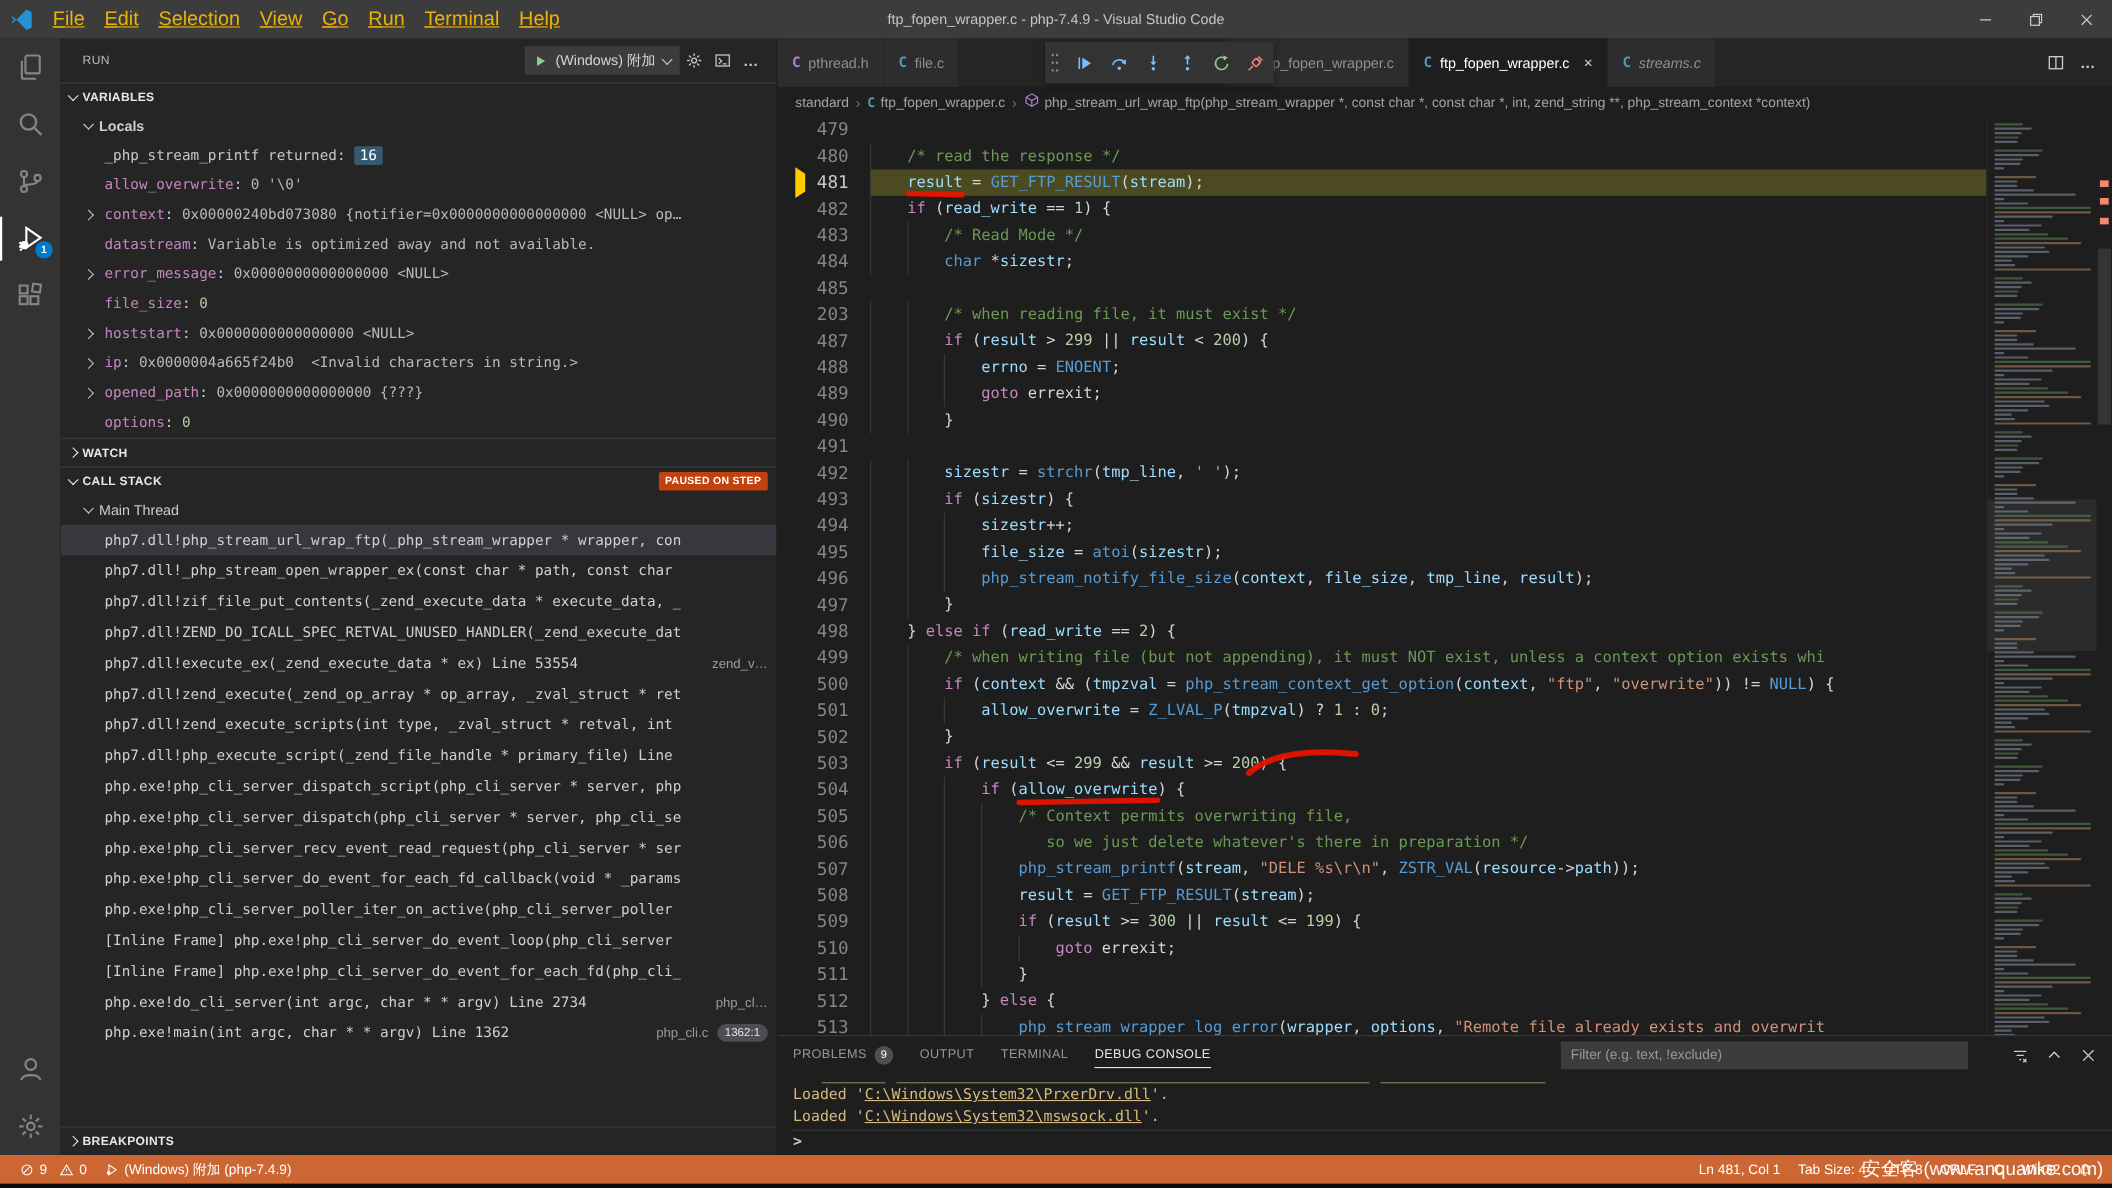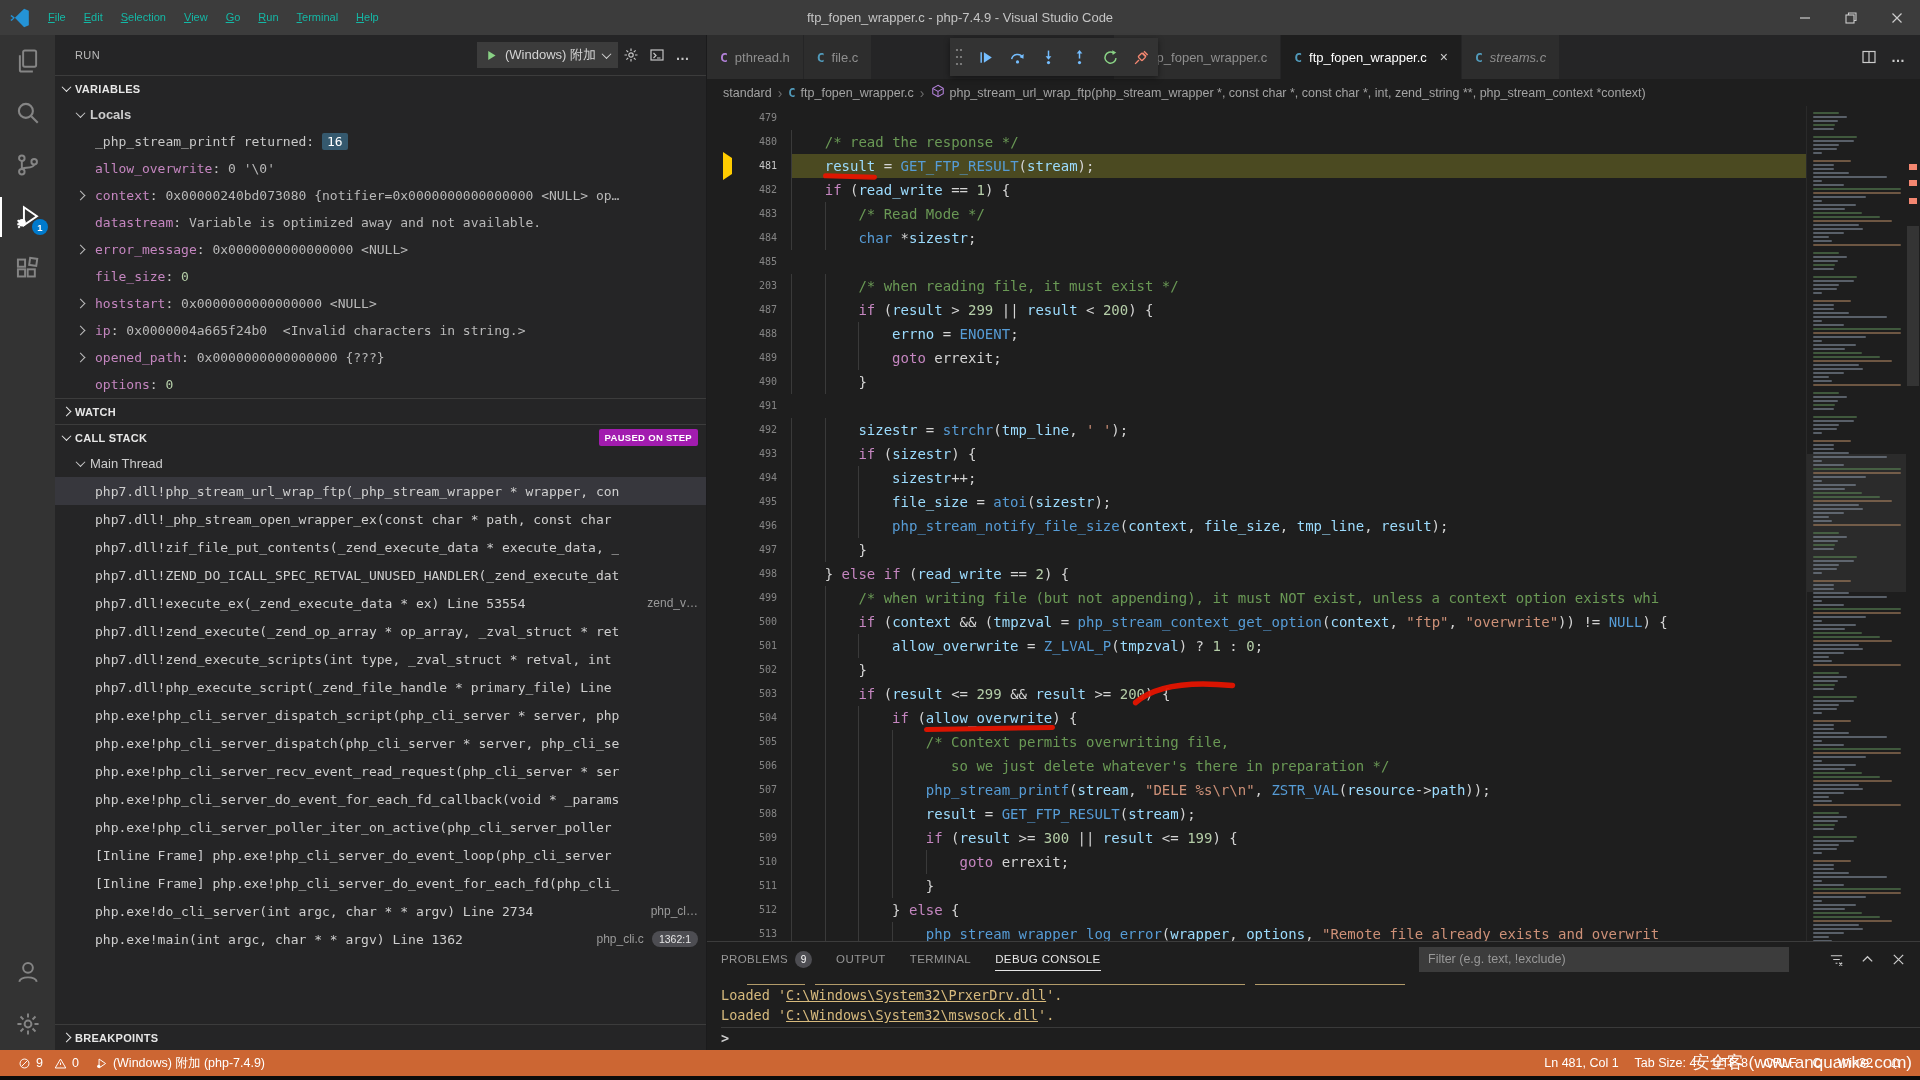--- a/index.html
+++ b/index.html
@@ -4,21 +4,21 @@
 <style>
   * { margin:0; padding:0; box-sizing:border-box; }
   html,body { width:1920px; height:1080px; overflow:hidden; background:#1e1e1e;
     font-family:"Liberation Sans", sans-serif; color:#cccccc; }
   .mono { font-family:"DejaVu Sans Mono","Liberation Mono",monospace; }
 
   
   #titlebar { height:35px; background:#3c3c3c; display:flex; align-items:center; position:relative; }
   #vslogo { width:22px; height:22px; margin:0 8px 0 9px; flex:0 0 auto; }
   #menu { display:flex; }
-  .menu-item { padding:0 9px; font-size:11px; color:#14b8a6; line-height:35px; cursor:default; }
+  .menu-item { padding:0 9px; font-size:18px; color:#eab308; line-height:35px; cursor:default;text-decoration:underline; }
   .menu-item u { text-decoration:underline; }
   #wintitle { position:absolute; left:0; right:0; text-align:center; font-size:13px; color:#c5c5c5; pointer-events:none; }
   #wincontrols { margin-left:auto; display:flex; }
   .winbtn { width:46px; height:35px; display:flex; align-items:center; justify-content:center; color:#cccccc; }
   .winbtn svg { width:12px; height:12px; }
 
   
   #main { display:flex; height:1015px; }
 
   
@@ -60,21 +60,21 @@
   .var-chip { background:#35596e; color:#ffffff; padding:1px 5px; border-radius:2px; }
 
   #callstack-rows { flex:1 1 auto; overflow:hidden; }
   .cs-row { height:28px; display:flex; align-items:center; padding:0 8px 0 40px; font-size:13px;
     font-family:"DejaVu Sans Mono","Liberation Mono",monospace; color:#cfcfcf; white-space:pre; }
   .cs-row.selected { background:#37373d; }
   .cs-text { overflow:hidden; flex:0 1 auto; }
   .cs-file { margin-left:auto; padding-left:10px; color:#9a9a9a; font-size:12px; font-family:"Liberation Sans",sans-serif; flex:0 0 auto; }
   .cs-badge { margin-left:8px; background:#4d4d52; color:#e5e5e5; font-size:10.5px; border-radius:9px; padding:2px 7px;
     font-family:"Liberation Sans",sans-serif; flex:0 0 auto; }
-  #paused-badge { margin-left:auto; background:#a21caf; color:#ffffff; font-size:9.5px; font-weight:bold; padding:3px 6px; border-radius:2px; letter-spacing:.3px; }
+  #paused-badge { margin-left:auto; background:#c2410c; color:#ffffff; font-size:9.5px; font-weight:bold; padding:3px 6px; border-radius:2px; letter-spacing:.3px; }
 
   
   #editorcol { flex:1; display:flex; flex-direction:column; min-width:0; }
 
   #tabbar { height:44px; background:#252526; display:flex; position:relative; flex:0 0 auto; }
   .tab { height:100%; display:flex; align-items:center; gap:7px; padding:0 13px; background:#2d2d2d; color:#8f8f8f;
     font-size:13px; border-right:1px solid #252526; white-space:nowrap; }
   .tab.active { background:#1e1e1e; color:#ffffff; }
   .tab.preview .tab-label { font-style:italic; }
   .tab-cicon { font-weight:bold; font-size:13px; font-family:"DejaVu Sans Mono",monospace; }
@@ -96,21 +96,21 @@
   .bc-item { display:flex; align-items:center; gap:5px; }
   .bc-cicon { color:#519aba; font-weight:bold; font-size:12px; font-family:"DejaVu Sans Mono",monospace; }
   .bc-method svg { width:14px; height:14px; }
 
   #editorbody { flex:1; position:relative; background:#1e1e1e; overflow:hidden; }
   #codewrap { position:absolute; top:0; left:0; right:114px; bottom:0; overflow:hidden; }
   .code-line { height:24px; line-height:24px; display:flex; white-space:pre;
     font-family:"DejaVu Sans Mono","Liberation Mono",monospace; font-size:14px; }
   .cl-gutter { width:84px; flex:0 0 auto; display:flex; align-items:center; }
   .cl-glyph { width:30px; text-align:center; }
-  .cl-num { width:40px; text-align:right; color:#858585; font-size:10px; }
+  .cl-num { width:40px; text-align:center; color:#858585; font-size:16px; }
   .cl-content { flex:1; position:relative; }
   .code-line.hl .cl-content { background:#4b4a21; }
   .code-line.hl .cl-num { color:#c6c6c6; }
   .ind { display:inline-block; width:4ch; border-left:1px solid #3a3a3a; height:100%; vertical-align:top; }
   .tok-c { color:#6a9955; } .tok-k { color:#c586c0; } .tok-t { color:#569cd6; } .tok-f { color:#569cd6; }
   .tok-v { color:#9cdcfe; } .tok-n { color:#b5cea8; } .tok-s { color:#ce9178; } .tok-p { color:#d4d4d4; }
   .glyph-arrow { width:0; height:0; border-left:9px solid #ffcc00; border-top:6px solid transparent; border-bottom:6px solid transparent; margin-left:10px; }
 
   .ann-underline { position:absolute; height:5px; background:#e51400; border-radius:3px; opacity:.95; z-index:20; }
   .ann-swoosh { position:absolute; z-index:20; }

